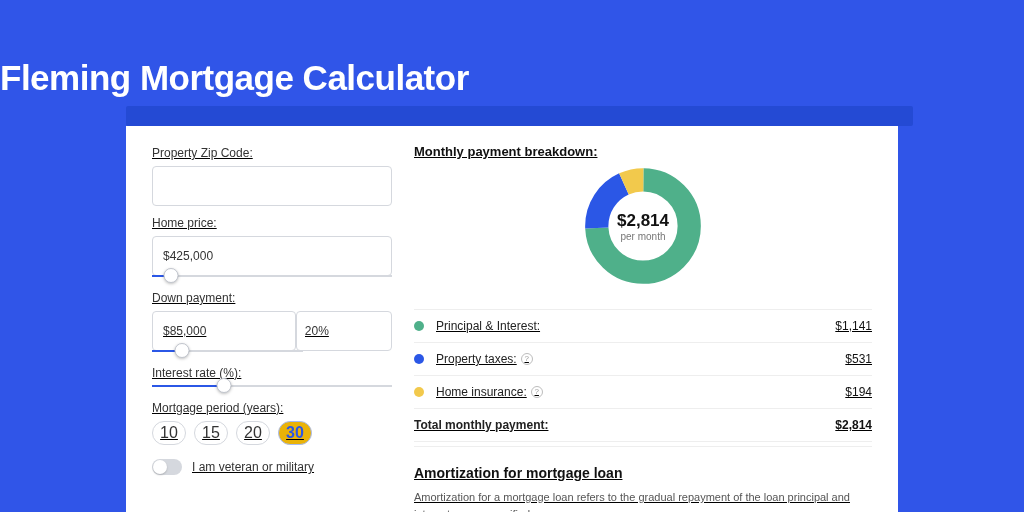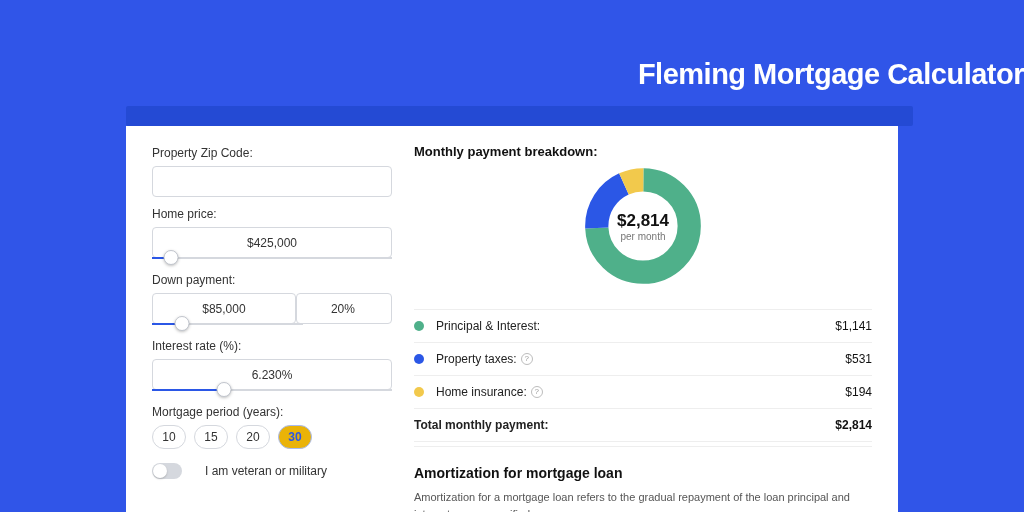--- a/index.html
+++ b/index.html
@@ -8,24 +8,24 @@
     height: 512px;
     overflow: hidden;
     font-family: -apple-system, BlinkMacSystemFont, "Segoe UI", Arial, sans-serif;
     background: #3055e8;
   }
   .page { width: 1024px; height: 512px; position: relative; }
   .title {
     position: absolute;
     top: 58px;
     left: 0; right: 0;
-    text-align: right;
+    text-align: left;
     color: #fff;
     font-weight: 800;
-    font-size: 29px;
+    font-size: 35px;
     letter-spacing: -0.5px;
   }
   .blue-strip {
     position: absolute;
     top: 106px;
     left: 126px;
     width: 787px;
     height: 20px;
     background: #244ad4;
     border-radius: 2px;
@@ -33,37 +33,37 @@
   .card {
     position: absolute;
     top: 126px;
     left: 126px;
     width: 772px;
     height: 386px;
     background: #fff;
     padding: 20px 26px 0 26px;
     display: flex;
     gap: 22px;
+    text-decoration: underline;
   }
   .left-col { width: 240px; flex: none; }
   .right-col { flex: 1; min-width: 0; }
 
   .field { margin-bottom: 10px; }
   .field-label { font-size: 12px; color: #333; margin-bottom: 6px; display: block; }
   .input {
     width: 100%;
-    height: 31px;
+    height: 40px;
     border: 1px solid #d5d8de;
     border-radius: 4px;
     background: #fff;
     font-size: 12px;
     color: #333;
     padding: 0 10px;
     outline: none;
-    text-align: center;
   }
   .input-row { display: flex; gap: 0; }
   .input-down { flex: 1.6; }
   .input-pct { flex: 1; padding-left: 8px; }
 
   .slider-track {
     position: relative;
     height: 2px;
     background: #d5d8de;
     margin-top: -1px;
@@ -85,35 +85,35 @@
     box-shadow: 0 1px 3px rgba(0,0,0,0.25);
     transform: translateX(-50%);
   }
 
   .mp-row { display: flex; gap: 8px; margin-top: 6px; }
   .mp-btn {
     width: 34px; height: 24px;
     border: 1px solid #d5d8de;
     border-radius: 12px;
     background: #fff;
-    font-size: 12px;
+    font-size: 16px;
     color: #333;
     display: flex;
     align-items: center;
     justify-content: center;
     cursor: pointer;
   }
   .mp-btn.selected {
     background: #eab308;
     border-color: #a7bbf3;
     color: #2b57e6;
     font-weight: 600;
   }
 
-  .toggle-row { display: flex; align-items: center; gap: 23px; margin-top: 14px; }
+  .toggle-row { display: flex; align-items: center; gap: 10px; margin-top: 14px; }
   .toggle {
     position: relative;
     width: 30px; height: 16px;
     background: #d5d8de;
     border-radius: 10px;
   }
   .toggle-knob {
     position: absolute;
     top: 1px; left: 1px;
     width: 14px; height: 14px;
@@ -204,21 +204,20 @@
           <input class="input input-pct" type="text" value="20%" style="">
         </div>
         <div class="slider-track" style="width:63%;">
           <div class="slider-fill" style="width: 20%;"></div>
           <div class="slider-thumb" style="left: 20%;"></div>
         </div>
       </div>
 
       <div class="field">
         <label class="field-label">Interest rate (%):</label>
-        <input class="input" type="text" value="6.230%" style="">
         <div class="slider-track">
           <div class="slider-fill" style="width: 30%;"></div>
           <div class="slider-thumb" style="left: 30%;"></div>
         </div>
       </div>
 
       <div class="field">
         <label class="field-label">Mortgage period (years):</label>
         <div class="mp-row" id="mp-row">
             <div class="mp-btn">10</div>

